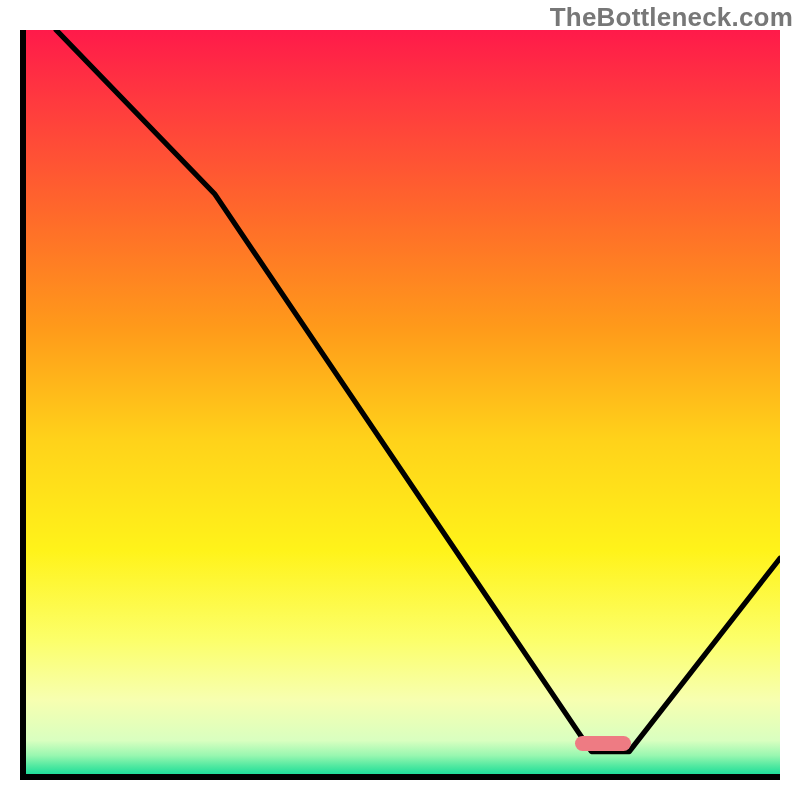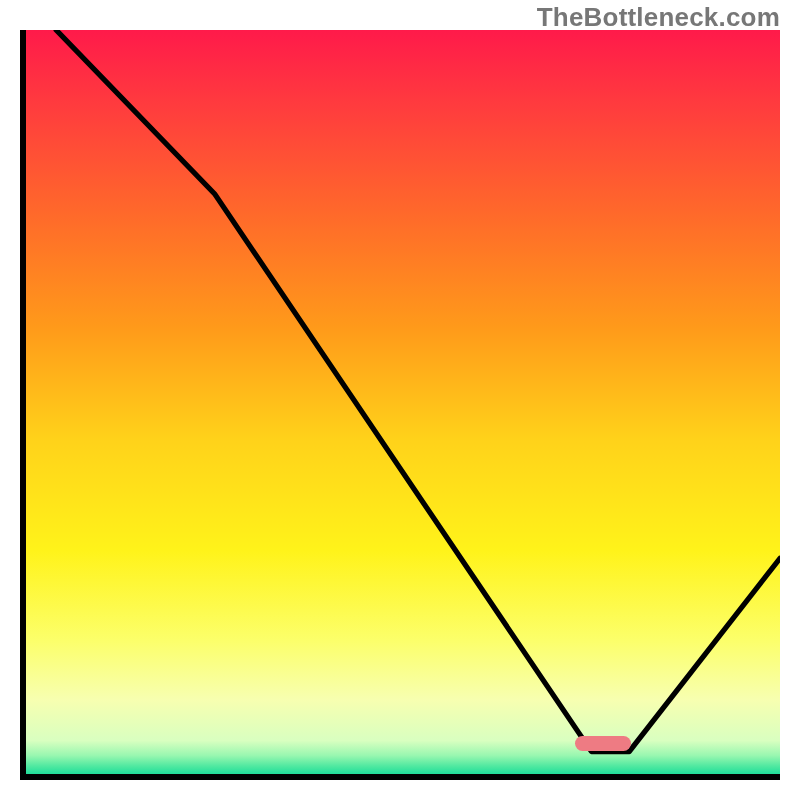--- a/index.html
+++ b/index.html
@@ -11,21 +11,21 @@
     font-family: Arial, Helvetica, sans-serif;
   }
   .container {
     position: relative;
     width: 800px;
     height: 800px;
   }
   .watermark {
     position: absolute;
     top: 2px;
-    right: 20px;
+    right: 7px;
     font-size: 26px;
     font-weight: 600;
     color: #777777;
     letter-spacing: 0.2px;
   }
   .plot-area {
     position: absolute;
     left: 20px;
     top: 30px;
     width: 760px;

